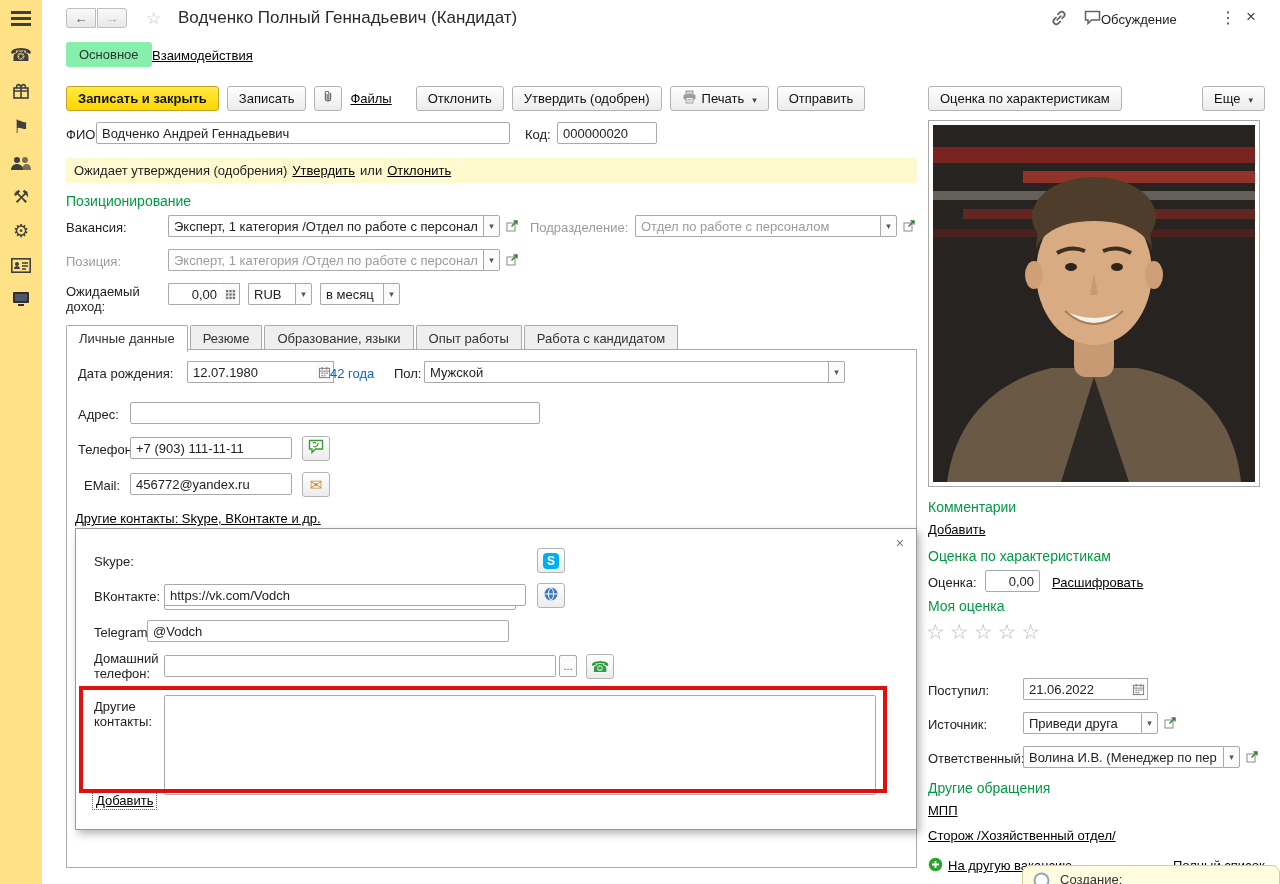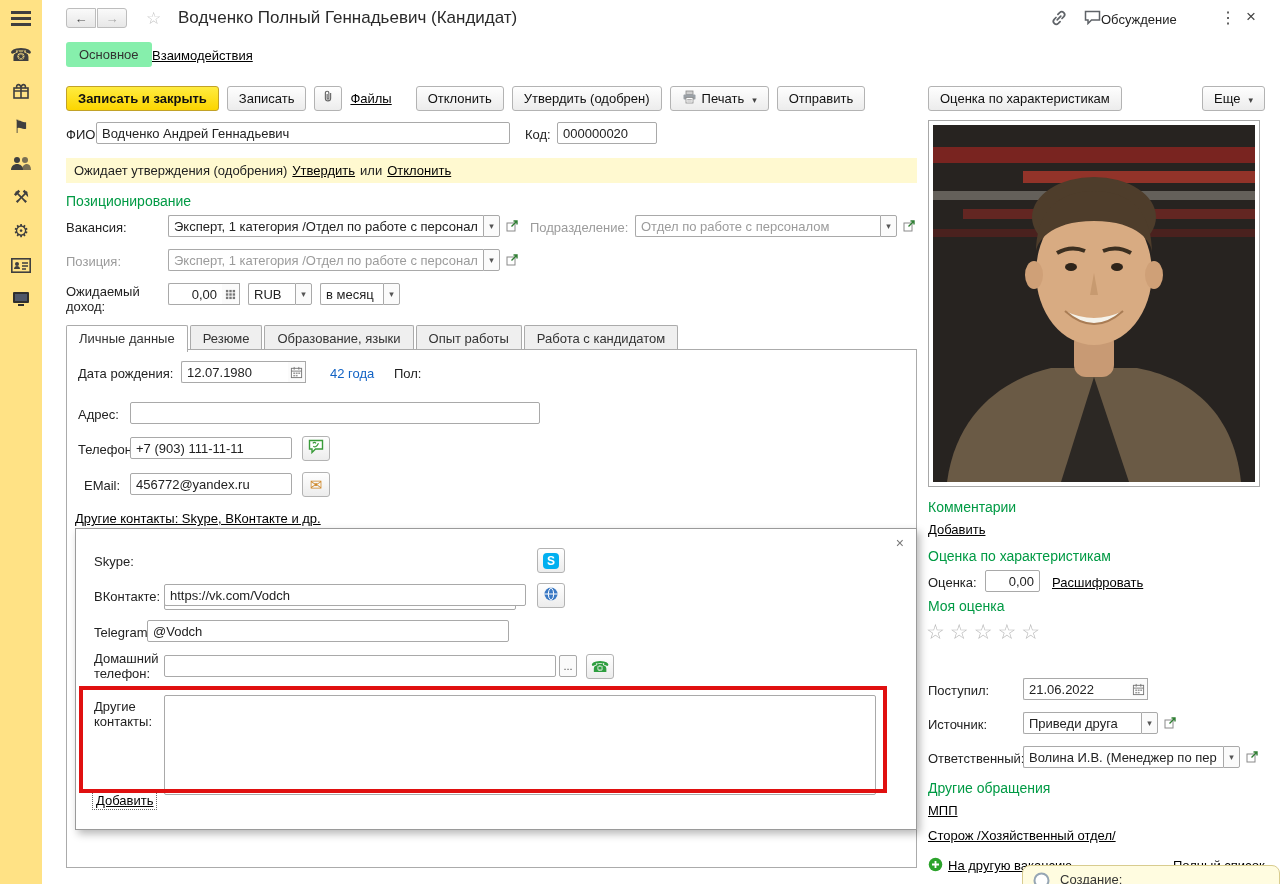--- a/index.html
+++ b/index.html
@@ -259,38 +259,42 @@
   <div class="tabs">
     <span class="tab active">Личные данные</span>
     <span class="tab">Резюме</span>
     <span class="tab">Образование, языки</span>
     <span class="tab">Опыт работы</span>
     <span class="tab">Работа с кандидатом</span>
   </div>
   <div class="contentbox"></div>
 
   <span class="abs lbl" style="left:78px;top:366px">Дата рождения:</span>
-  <div class="abs combo" style="left:181px;top:361px;width:125px">
+  <div class="abs combo" style="left:187px;top:361px;width:147px">
     <input class="inp" value="12.07.1980" style="">
     <span class="sidebtn">
       <svg width="13" height="13" viewBox="0 0 14 14">
           <rect x="1.5" y="2.5" width="11" height="10" fill="#fff" stroke="#777"></rect>
           <path d="M1.5 5.5h11M4.5 1v3M9.5 1v3" stroke="#777" fill="none"></path>
           <g fill="#999">
             <rect x="3.5" y="7" width="2" height="1.6"></rect>
             <rect x="6.2" y="7" width="2" height="1.6"></rect>
             <rect x="8.9" y="7" width="2" height="1.6"></rect>
             <rect x="3.5" y="9.6" width="2" height="1.6"></rect>
             <rect x="6.2" y="9.6" width="2" height="1.6"></rect>
           </g>
         </svg>
     </span>
   </div>
   <span class="abs" style="left:330px;top:366px;font-size:13px;color:#1263c4">42 года</span>
   <span class="abs lbl" style="left:394px;top:366px">Пол:</span>
+  <div class="abs combo" style="left:424px;top:361px;width:421px">
+    <input class="inp" value="Мужской" style="">
+    <span class="dd"></span>
+  </div>
 
   <span class="abs lbl" style="left:78px;top:407px">Адрес:</span>
   <input class="abs inp" style="left: 130px; top: 402px; width: 410px;" value="">
 
   <span class="abs lbl" style="left:78px;top:442px">Телефон:</span>
   <input class="abs inp" style="left: 130px; top: 437px; width: 162px;" value="+7 (903) 111-11-11">
   <span class="abs sq" style="left:302px;top:436px">
     <span>
       <svg width="16" height="15" viewBox="0 0 16 15">
           <path d="M1.5 1.5h13V10H7.5L4 13.5V10H1.5z" fill="#fff" stroke="#3a9b3a" stroke-width="1.4"></path>

